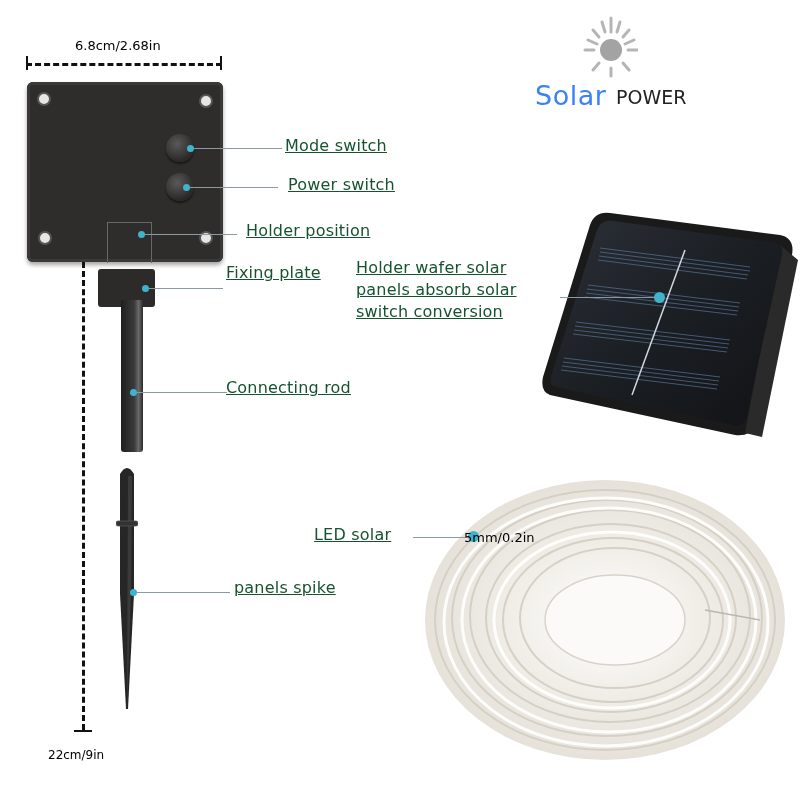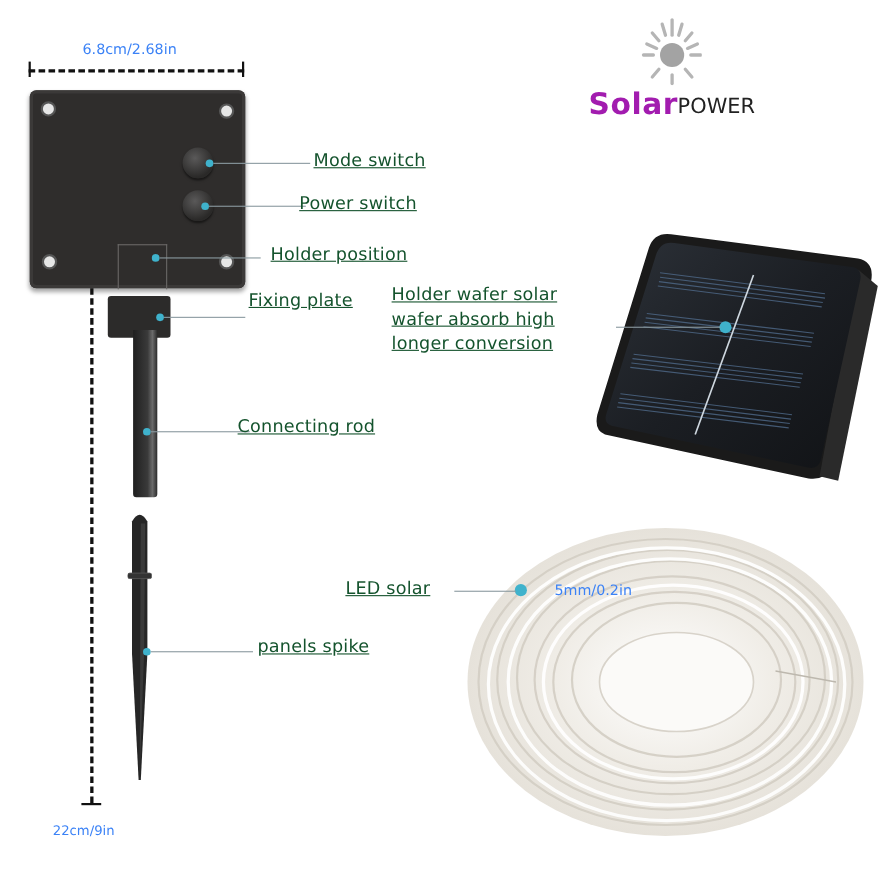--- a/index.html
+++ b/index.html
@@ -1,39 +1,39 @@
 <!DOCTYPE html>
 <html><head>
   <meta charset="utf-8">
   <style>
     html, body { margin:0; padding:0; }
     body { width:800px; height:800px; background:#ffffff; position:relative; overflow:hidden; font-family:"DejaVu Sans", sans-serif; }
     .abs { position:absolute; }
     .label { position:absolute; color:#14532d; font-size:16px; white-space:nowrap; letter-spacing:0.2px;text-decoration:underline; }
-    .dim { position:absolute; color:#3b82f6; font-size:12px; white-space:nowrap; }
+    .dim { position:absolute; color:#000000; font-size:12px; white-space:nowrap; }
     .leader { position:absolute; height:1px; background:#8a9aa0; }
     .dot { position:absolute; width:7px; height:7px; border-radius:50%; background:#3fb2cc; }
     .big-dot { width:11px; height:11px; }
     
     .box { position:absolute; left:27px; top:82px; width:196px; height:180px; background:#2f2d2c; border-radius:6px; box-shadow: inset 0 0 0 3px #3b3938, 0 3px 4px rgba(0,0,0,0.35); }
     .hole { position:absolute; width:10px; height:10px; border-radius:50%; background:#e6e6e6; border:2px solid #555; }
     .btn { position:absolute; width:28px; height:28px; border-radius:50%; background: radial-gradient(circle at 40% 35%, #5a5959, #2a2928 70%); box-shadow:0 2px 2px rgba(0,0,0,0.5); }
     .holder { position:absolute; left:107px; top:222px; width:43px; height:40px; border:1px solid #6a6866; border-bottom:none; }
     
     .plate { position:absolute; left:98px; top:269px; width:57px; height:38px; background:#2c2b2a; border-radius:3px; }
     .rod { position:absolute; left:121px; top:300px; width:22px; height:152px; background:linear-gradient(90deg,#1f1f1f,#3a3a3a 60%,#6a6a6a 80%,#2a2a2a); border-radius:0 0 3px 3px; }
     .spike { position:absolute; left:116px; top:464px; width:22px; height:250px; }
     
     .panel-wrap { position:absolute; left:540px; top:205px; width:260px; height:240px; }
     
     .coil { position:absolute; left:415px; top:470px; width:380px; height:300px; }
     .dash-h { position:absolute; left:26px; top:63px; width:196px; border-top:3px dashed #111; }
     .dash-v { position:absolute; left:82px; top:262px; height:468px; border-left:3px dashed #111; }
     .tick { position:absolute; background:#111; }
-    .logo-solar { position:absolute; left:535px; top:80px; font-size:27px; font-weight:bold; color:#a21caf; letter-spacing:0.5px; }
+    .logo-solar { position:absolute; left:535px; top:80px; font-size:27px; font-weight:normal; color:#3b82f6; letter-spacing:0.5px; }
     .logo-power { position:absolute; left:616px; top:86px; font-size:19px; color:#222; }
   </style>
 </head>
 <body>
 
 <div>
   <svg class="abs" style="left:582px;top:8px" width="56" height="70" viewBox="0 0 56 70">
     <circle cx="29" cy="42" r="11" fill="#a3a3a3"></circle>
     <g stroke="#b5b5b5" stroke-width="3" stroke-linecap="round">
       <line x1="29" y1="10" x2="29" y2="24"></line>
@@ -70,41 +70,41 @@
   <div class="btn" style="left:139px;top:91px"></div>
 </div>
 <div class="holder"></div>
 
 <div class="dot" style="left:187px;top:145px"></div>
 <div class="leader" style="left:194px;top:148px;width:88px"></div>
 <span class="label" style="left:285px;top:136px">Mode switch</span>
 
 <div class="dot" style="left:183px;top:184px"></div>
 <div class="leader" style="left:190px;top:187px;width:88px"></div>
-<span class="label" style="left:272px;top:175px">Power switch</span>
+<span class="label" style="left:288px;top:175px">Power switch</span>
 
 <div class="dot" style="left:138px;top:231px"></div>
 <div class="leader" style="left:145px;top:234px;width:92px"></div>
 <span class="label" style="left:246px;top:221px">Holder position</span>
 
 <div>
   <div class="dash-v"></div>
   <div class="tick" style="left:74px;top:730px;width:18px;height:2px"></div>
   <span class="dim" style="left:48px;top:748px">22cm/9in</span>
 </div>
 
 <div class="plate"></div>
 <div class="rod"></div>
 <div class="dot" style="left:142px;top:285px"></div>
 <div class="leader" style="left:149px;top:288px;width:74px"></div>
 <span class="label" style="left:226px;top:263px">Fixing plate</span>
 
 <div class="dot" style="left:130px;top:389px"></div>
 <div class="leader" style="left:137px;top:392px;width:90px"></div>
-<span class="label" style="left:216px;top:378px">Connecting rod</span>
+<span class="label" style="left:226px;top:378px">Connecting rod</span>
 
 <svg class="spike" viewBox="0 0 22 250">
   <path d="M4 10 Q11 -2 18 10 L18 130 L12 245 L10 245 L4 130 Z" fill="#262626"></path>
   <path d="M12 12 L16 12 L15 130 L11 240 Z" fill="#3a3a3a"></path>
   <rect x="0" y="57" width="22" height="5" rx="2" fill="#333" stroke="#555" stroke-width="0.8"></rect>
 </svg>
 <div class="dot" style="left:130px;top:589px"></div>
 <div class="leader" style="left:137px;top:592px;width:93px"></div>
 <span class="label" style="left:234px;top:578px">panels spike</span>
 
@@ -136,22 +136,22 @@
       <line x1="23" y1="157" x2="179" y2="176"></line>
       <line x1="22" y1="161" x2="178" y2="180"></line>
       <line x1="21" y1="165" x2="177" y2="184"></line>
   </g>
   <line x1="145" y1="45" x2="92" y2="190" stroke="#cfd8e0" stroke-width="1.5"></line>
 </svg>
 <div class="dot big-dot" style="left:654px;top:292px"></div>
 <div class="leader" style="left:560px;top:297px;width:95px"></div>
 <div>
   <span class="label" style="left:356px;top:258px">Holder wafer solar</span>
-  <span class="label" style="left:356px;top:280px">wafer absorb high</span>
-  <span class="label" style="left:356px;top:302px">longer conversion</span>
+  <span class="label" style="left:356px;top:280px">panels absorb solar</span>
+  <span class="label" style="left:356px;top:302px">switch conversion</span>
 </div>
 
 <svg class="coil" viewBox="0 0 380 300">
   <defs>
     <radialGradient id="cg" cx="0.5" cy="0.5" r="0.5">
       <stop offset="0" stop-color="#ffffff"></stop>
       <stop offset="0.55" stop-color="#f0ede7"></stop>
       <stop offset="1" stop-color="#e6e2da"></stop>
     </radialGradient>
   </defs>
@@ -168,13 +168,13 @@
     <ellipse cx="191" cy="152" rx="162" ry="124"></ellipse>
     <ellipse cx="194" cy="150" rx="147" ry="112"></ellipse>
     <ellipse cx="197" cy="150" rx="118" ry="88"></ellipse>
   </g>
   <ellipse cx="200" cy="150" rx="70" ry="45" fill="#fbfaf8" stroke="#d8d3ca" stroke-width="1.5"></ellipse>
   <line x1="290" y1="140" x2="345" y2="150" stroke="#bdb8ae" stroke-width="1.5"></line>
 </svg>
 <div class="dot big-dot" style="left:468px;top:531px"></div>
 <div class="leader" style="left:413px;top:537px;width:56px"></div>
 <span class="label" style="left:314px;top:525px">LED solar</span>
-<span class="dim" style="left:504px;top:530px;font-size:13px">5mm/0.2in</span>
+<span class="dim" style="left:464px;top:530px;font-size:13px">5mm/0.2in</span>
 
 </body></html>

